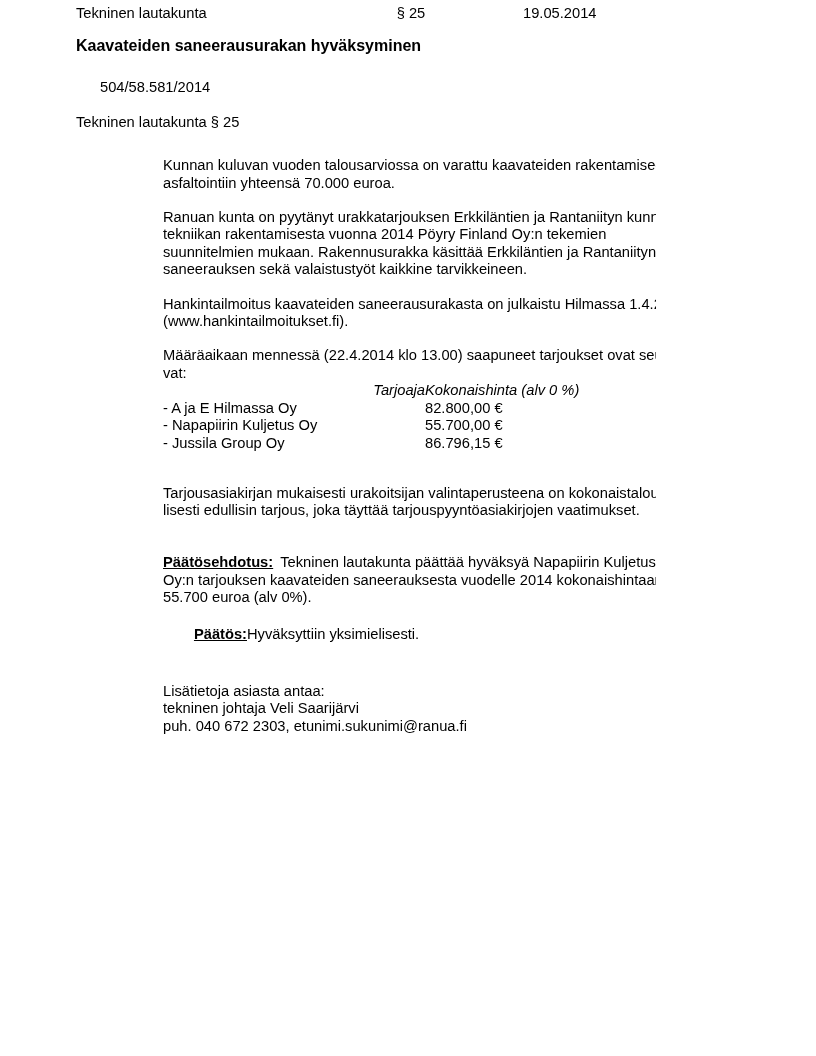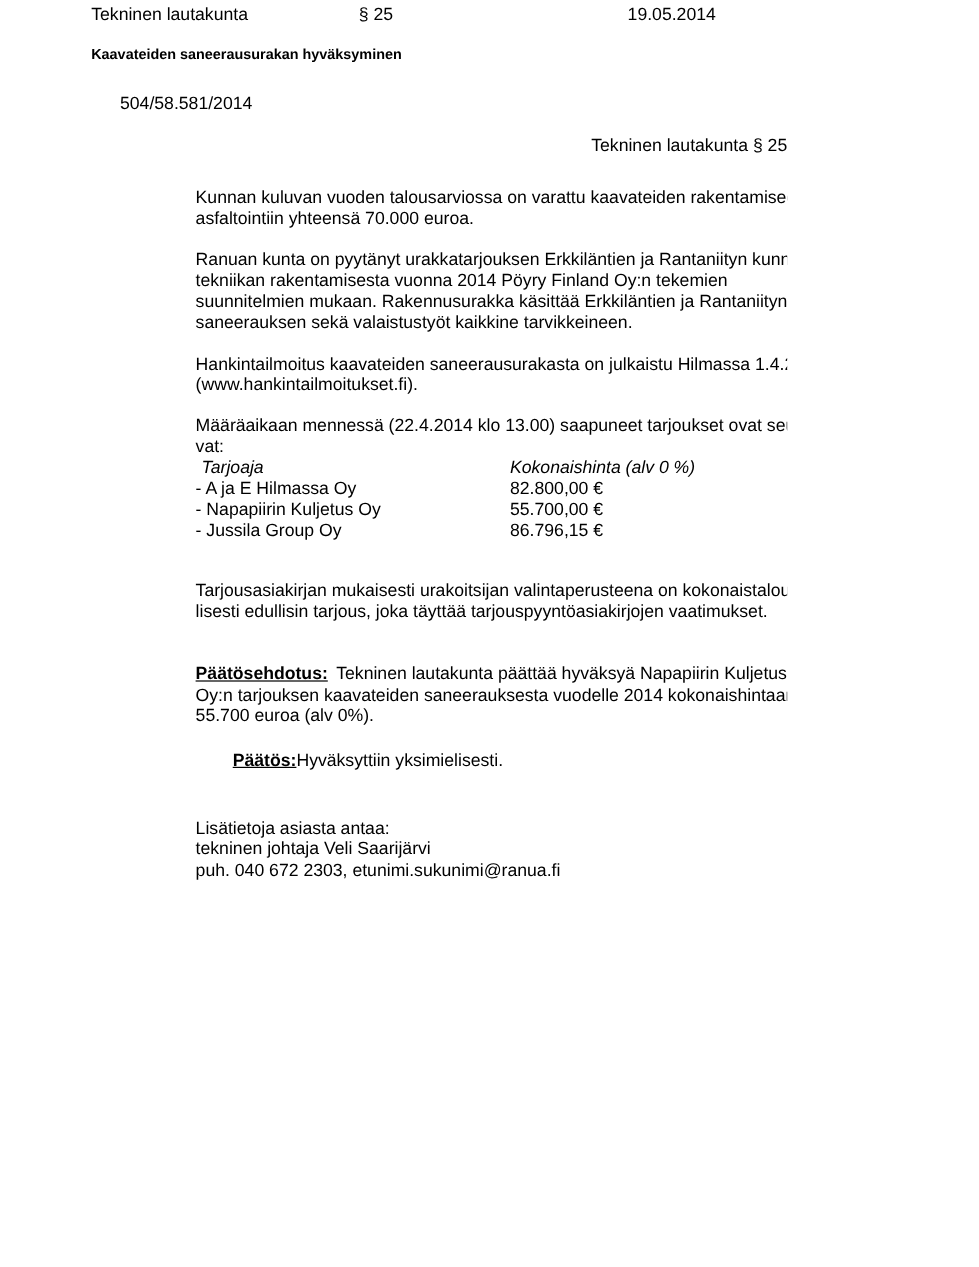--- a/index.html
+++ b/index.html
@@ -13,45 +13,45 @@
     font-size: 14.7px;
     line-height: 17.4px;
     overflow: hidden;
   }
   .header-row {
     display: flex;
     padding-top: 5px;
     margin-left: 76px;
   }
   .h-committee { width: 223px; }
-  .h-section   { width: 224px; }
+  .h-section   { width: 224px; text-align: center; }
   .h-date      { flex: 1; }
   .title {
     margin: 14px 0 0 76px;
-    font-size: 12px;
+    font-size: 16px;
     line-height: 19px;
     font-weight: bold;
   }
   .case-number { margin: 24px 0 0 100px; }
-  .subheading  { margin: 17px 0 0 76px; text-align: right; }
+  .subheading  { margin: 17px 0 0 76px; }
   .body-block {
     margin: 26px 0 16px 163px;
     width: 584px;
   }
   .para {
     white-space: pre-line;
     margin: 0 0 17px 0;
   }
   .para.tight { margin-bottom: 0; }
   .offers { margin: 0 0 33px 0; }
   .offer-row { display: flex; }
   .offer-c1 { width: 262px; }
   .offer-c2 { flex: 1; }
   .offer-head { font-style: italic; }
-  .offer-head .offer-c1 { padding-left: 5px; box-sizing: border-box; }
+  .offer-head .offer-c1 { padding-left: 5px; box-sizing: border-box; text-align: right; }
   .proposal { margin-top: 4px; }
   .label-underlined {
     font-weight: bold;
     text-decoration: underline;
   }
   .proposal .label-underlined { padding-right: 7px; }
   .proposal-text { white-space: pre-line; text-align: right; }
   .decision-row {
     display: flex;
     margin-top: 20px;

